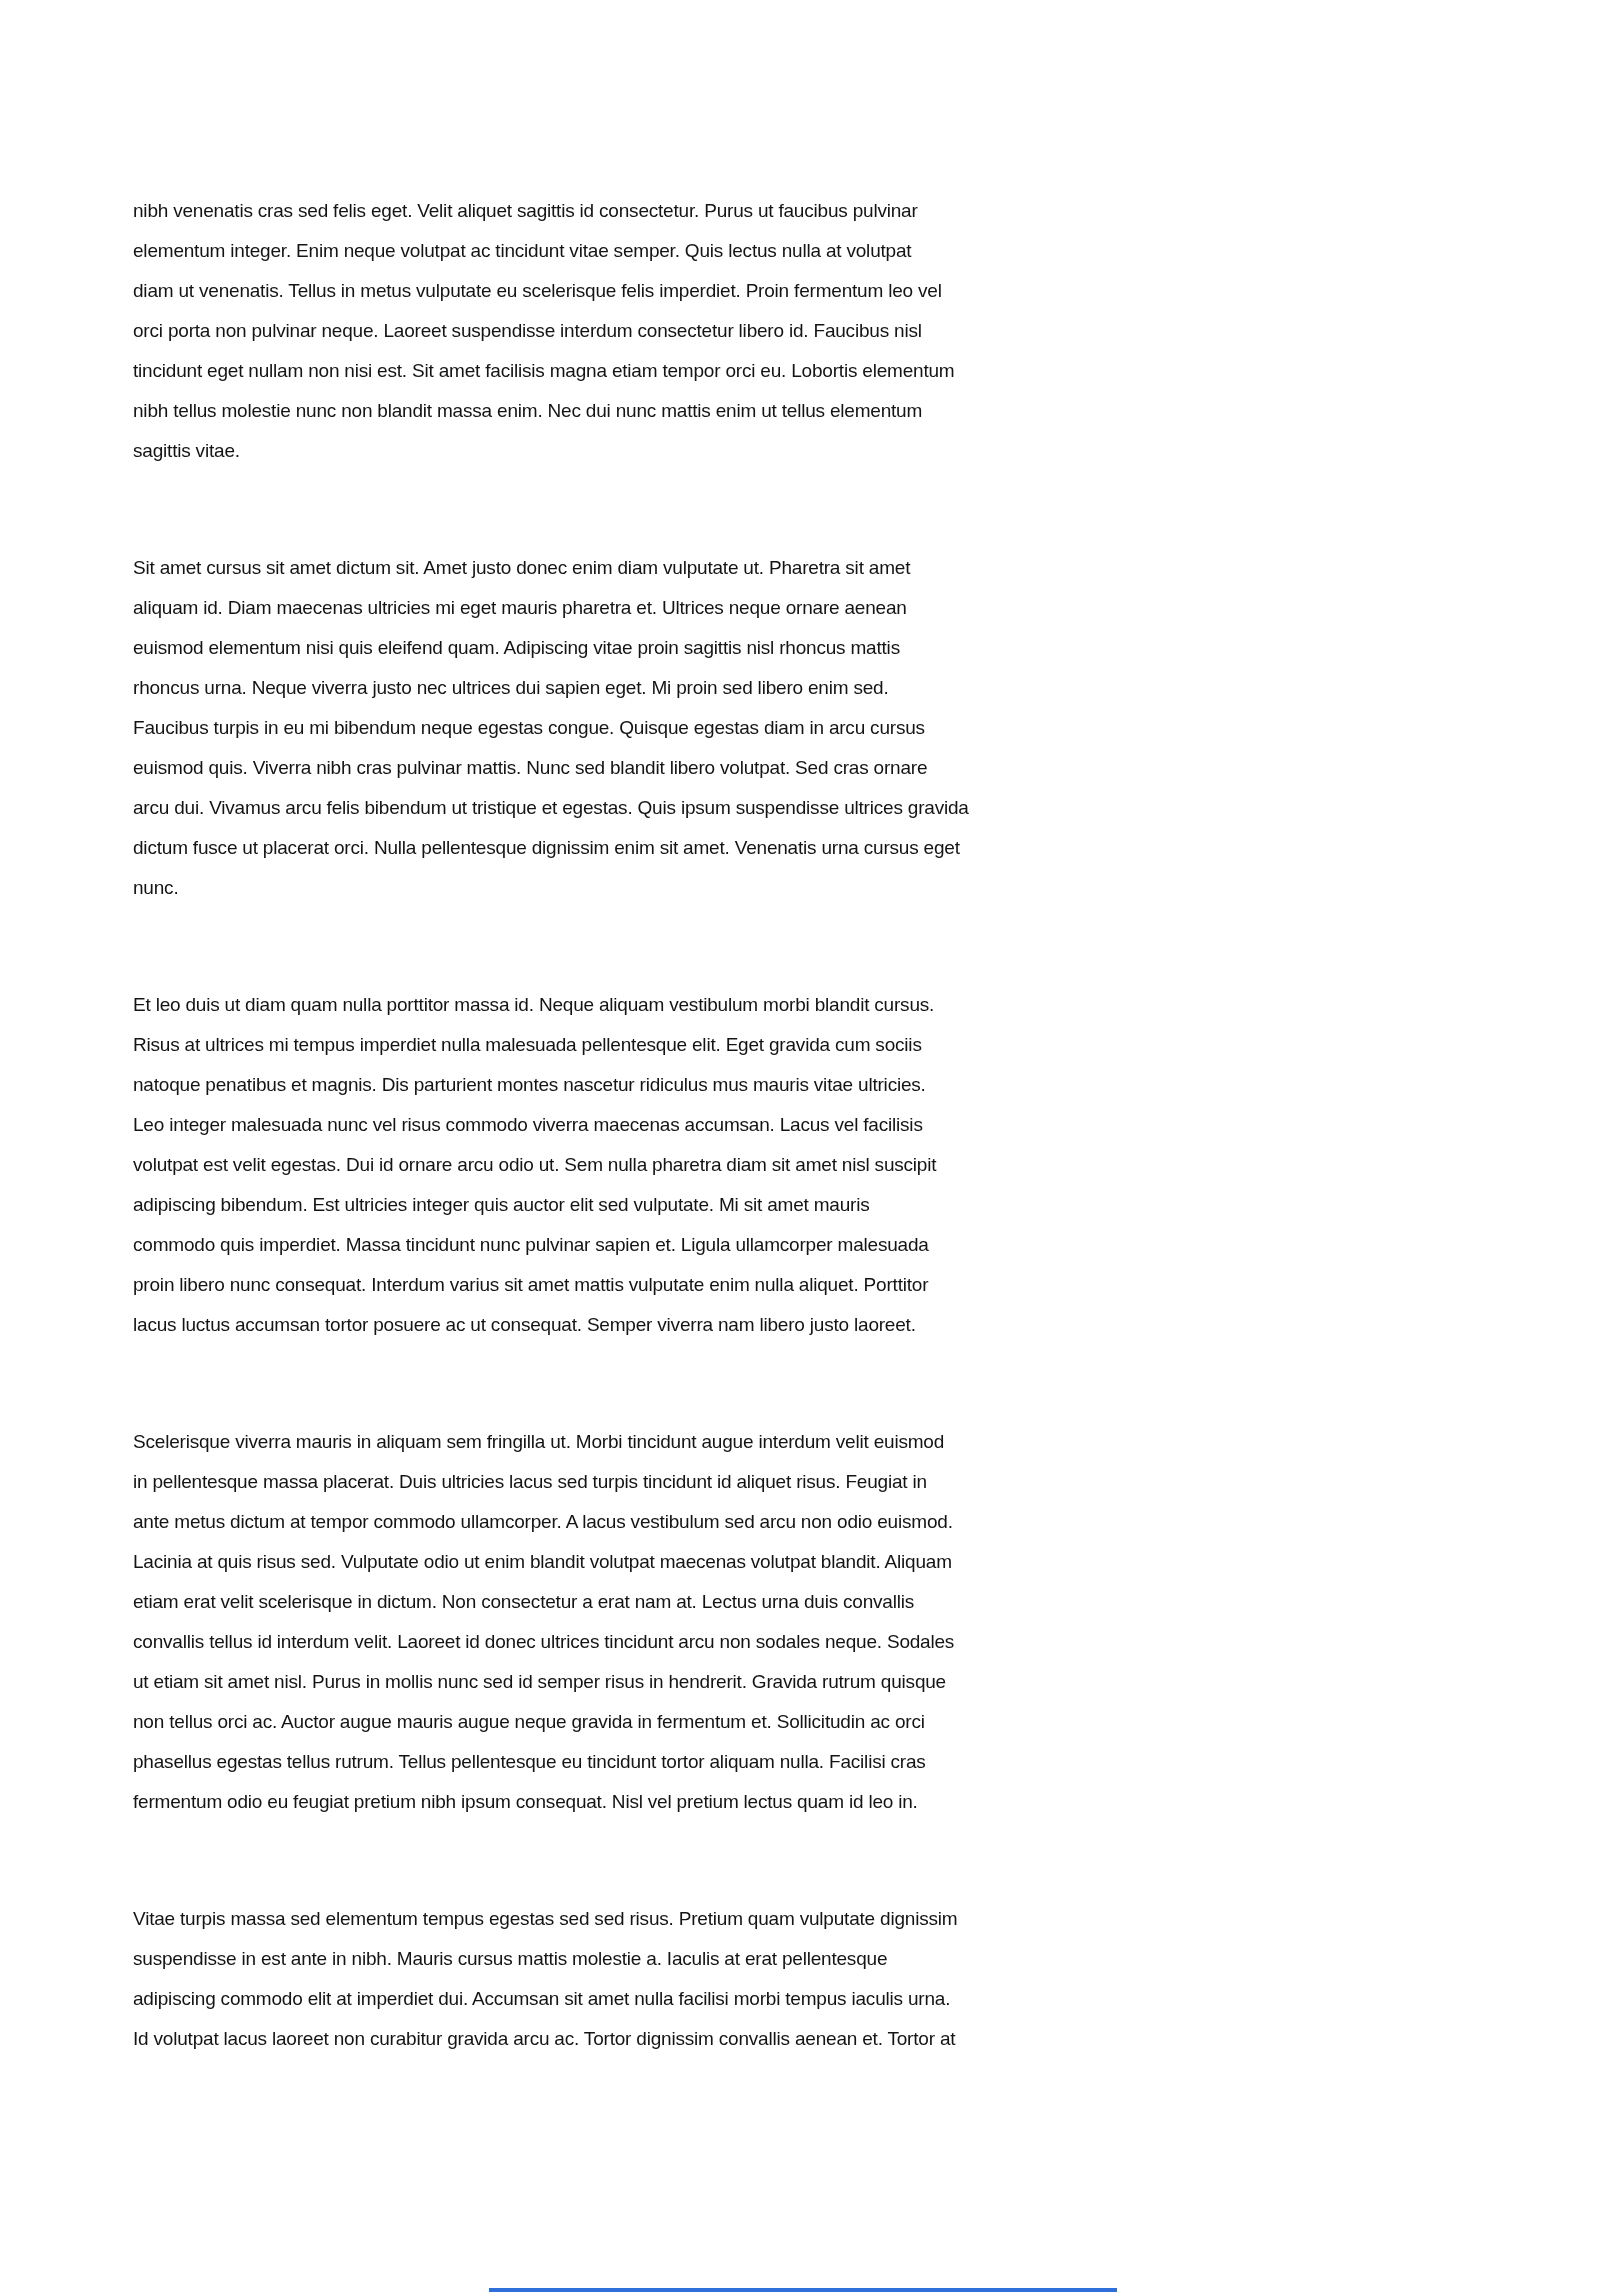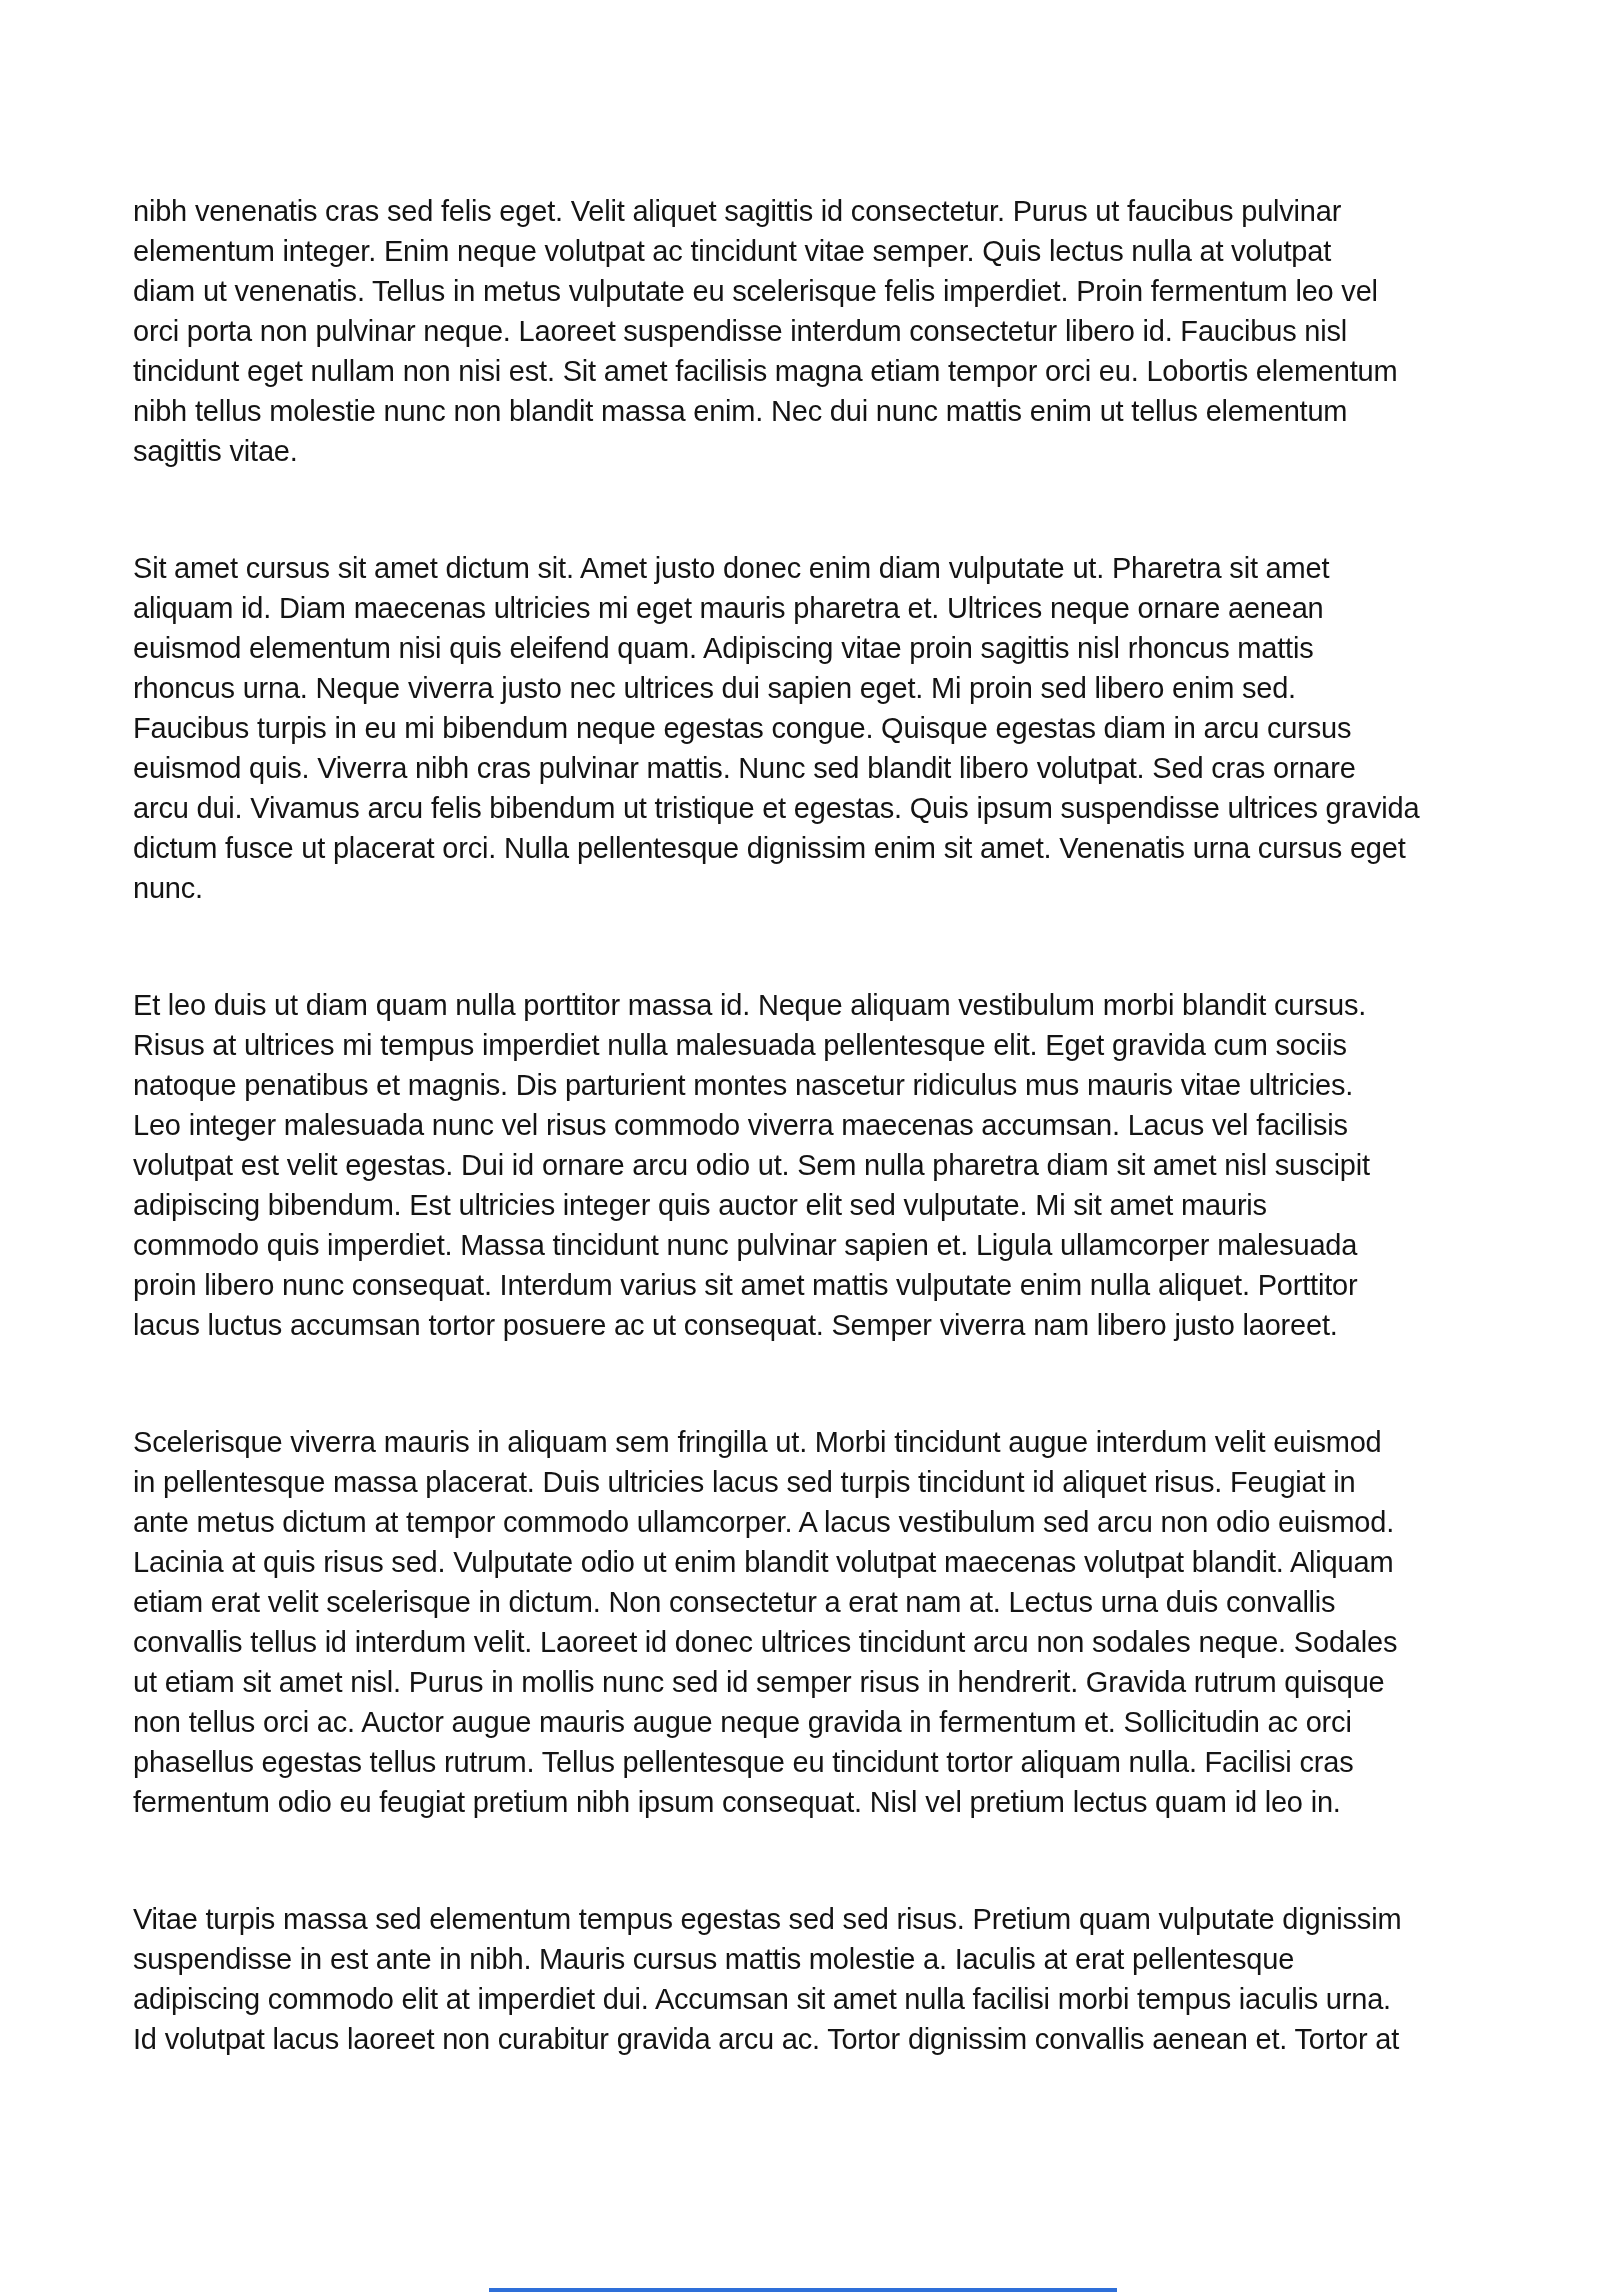--- a/index.html
+++ b/index.html
@@ -18,21 +18,21 @@
     position: absolute;
     inset: 0;
     background: #ffffff;
   }
   .content {
     position: absolute;
     left: 133px;
     top: 191px;
     width: 1441px;
     color: #141414;
-    font-size: 29px;
+    font-size: 19px;
     line-height: 40px;
     letter-spacing: -0.2px;
   }
   .content p {
     margin: 0 0 77px 0;
     white-space: pre;
   }
   .content p:last-child {
     margin-bottom: 8px;
   }

